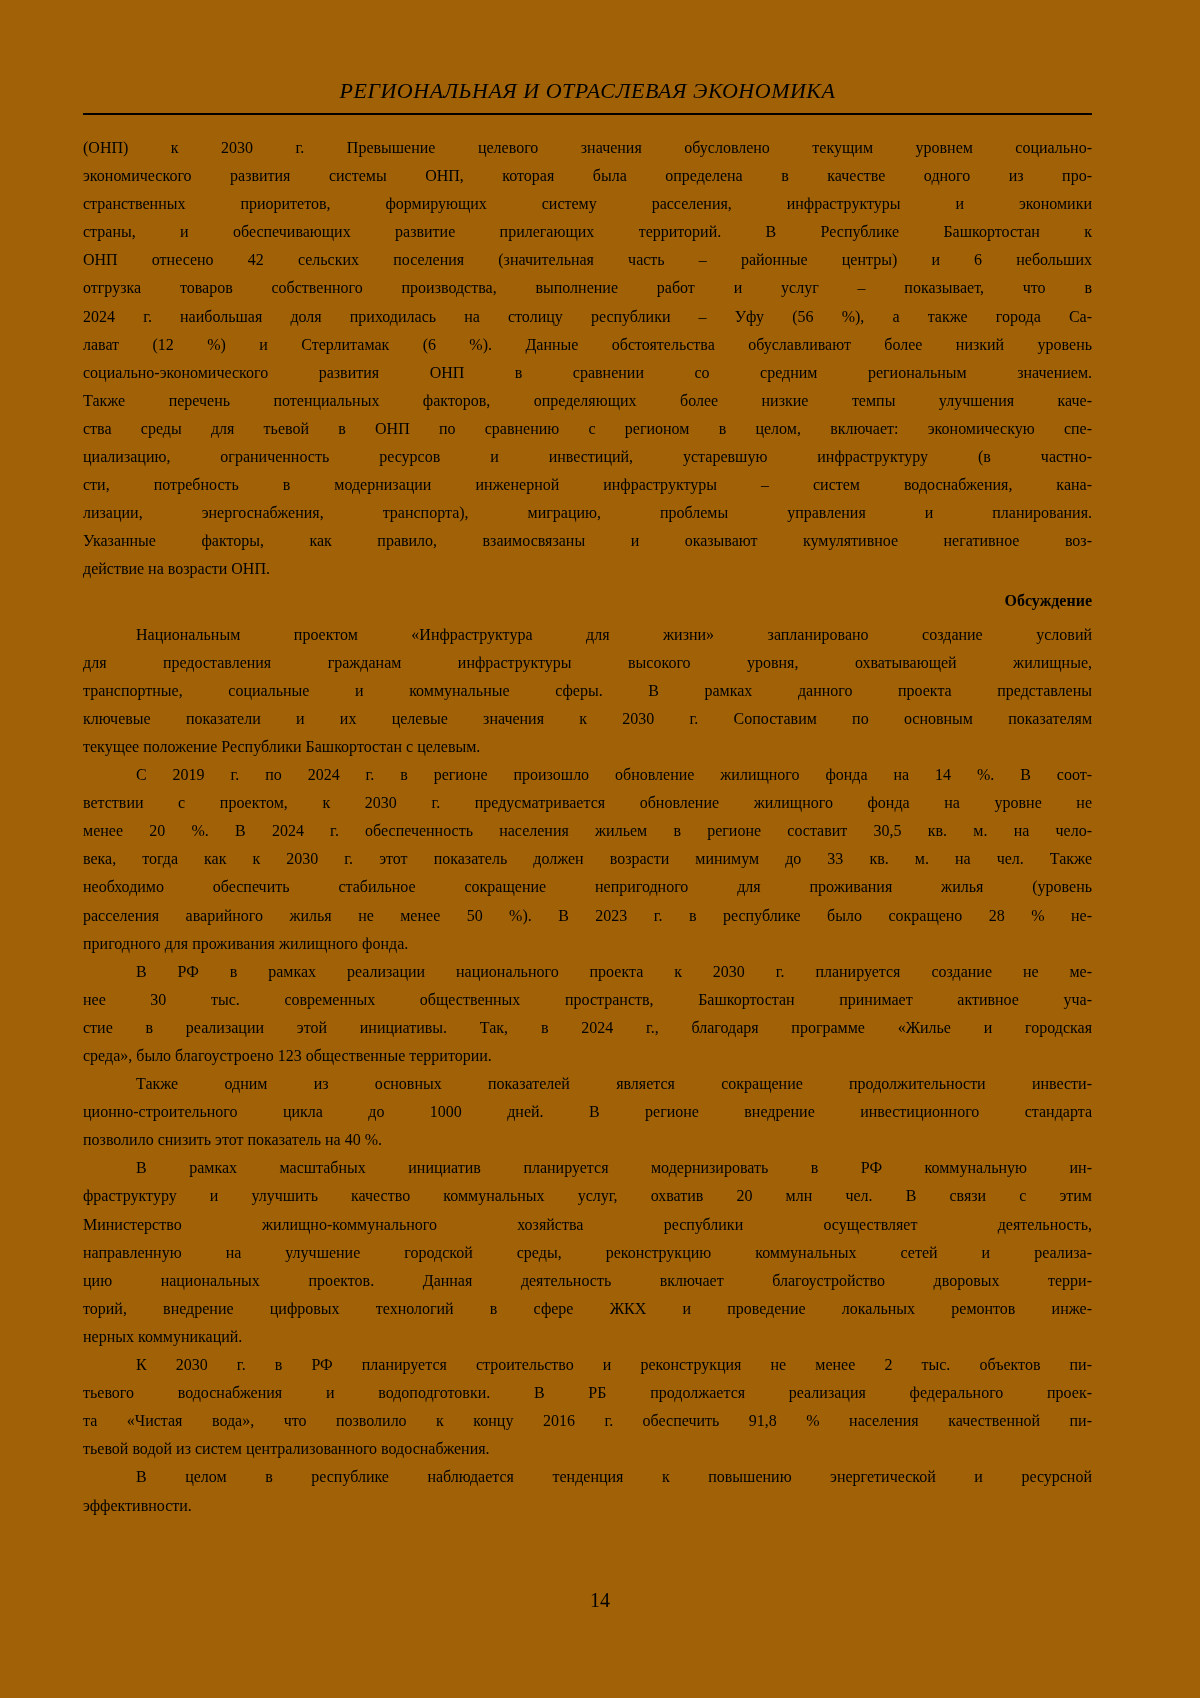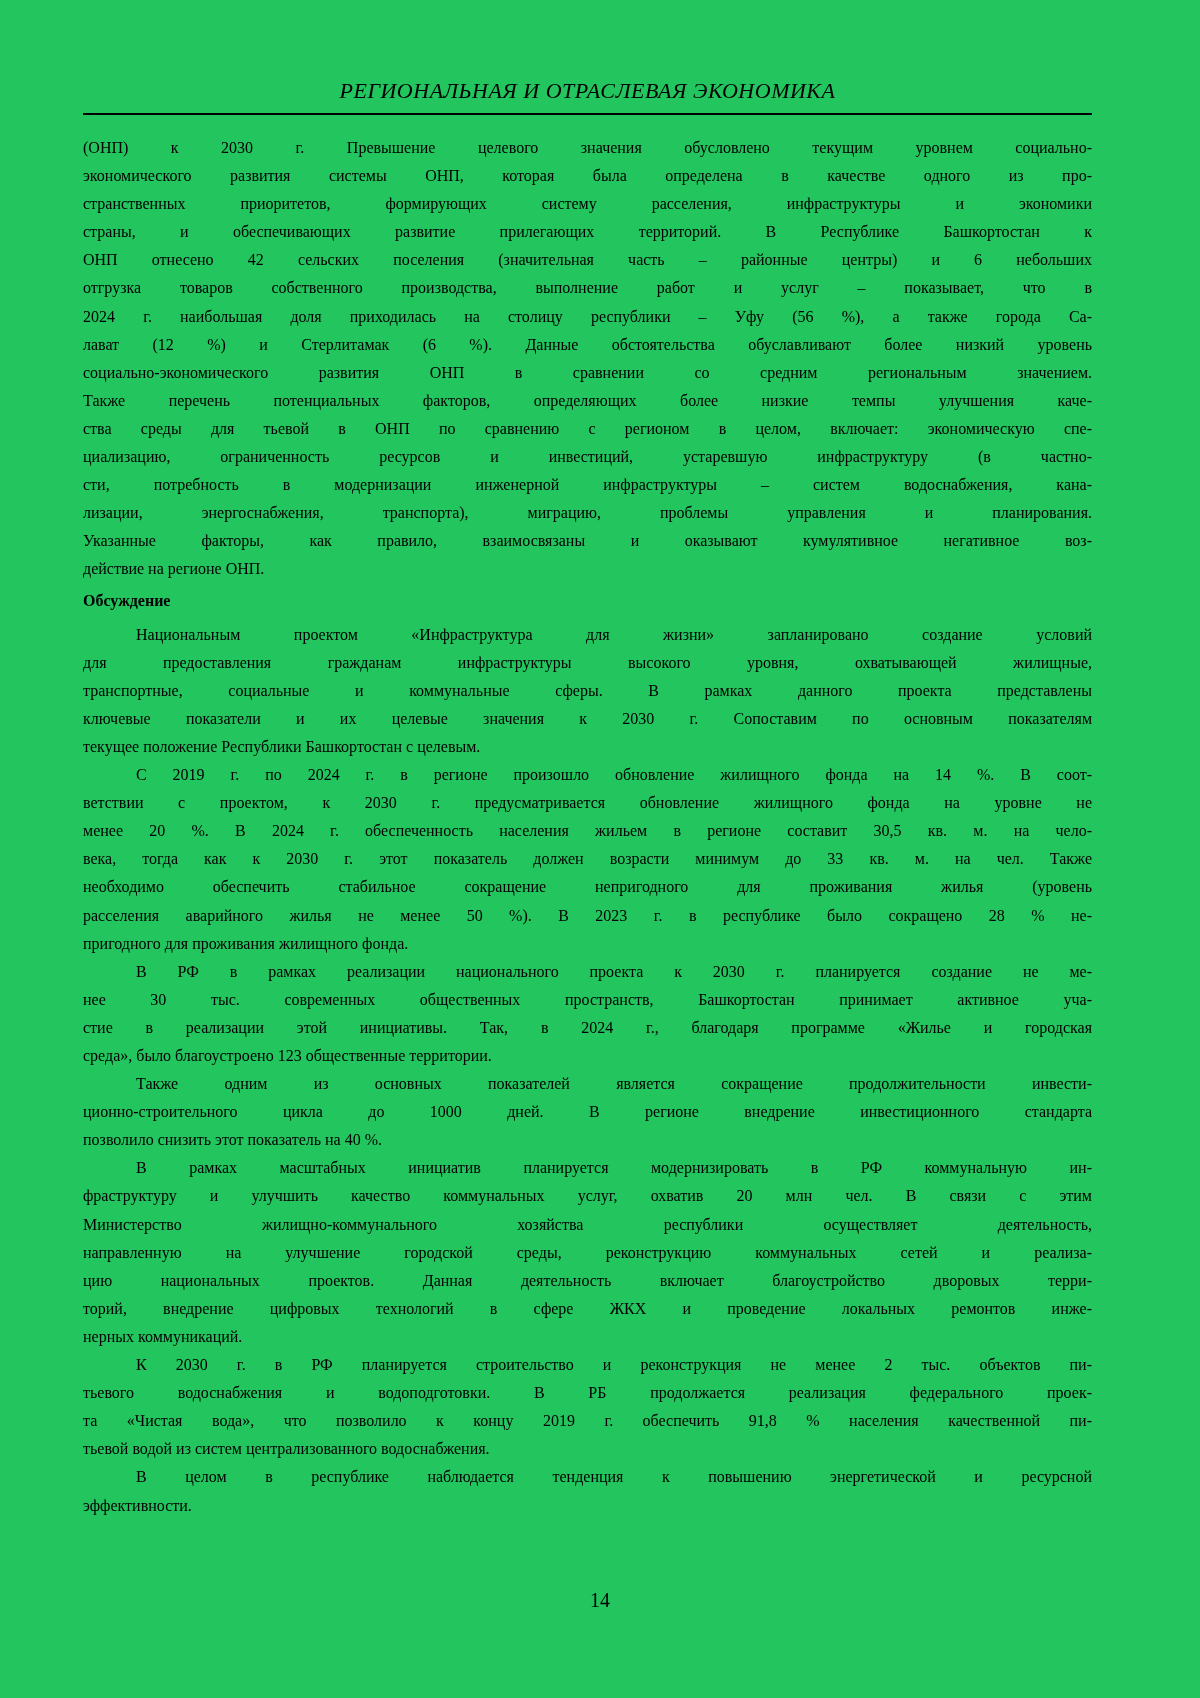--- a/index.html
+++ b/index.html
@@ -4,21 +4,21 @@
 <style>
   html, body {
     margin: 0;
     padding: 0;
     background: #e8e8e8;
   }
   .sheet {
     position: relative;
     width: 1200px;
     height: 1698px;
-    background: #22c55e;
+    background: #a16207;
     margin: 0 auto;
     overflow: hidden;
     font-family: "Liberation Serif", "DejaVu Serif", serif;
     color: #000000;
   }
   .content {
     position: absolute;
     left: 83px;
     top: 78px;
     width: 1009px;
@@ -51,21 +51,21 @@
   }
   .line.last {
     text-align: left;
     text-align-last: left;
   }
   .line.indent {
     text-indent: 53px;
   }
   .heading {
     font-weight: bold;
-    text-align: left;
+    text-align: right;
     margin: 3px 0 6px 0;
   }
   .page-number {
     position: absolute;
     top: 1586px;
     left: 0;
     width: 100%;
     text-align: center;
     font-size: 20px;
     line-height: 28px;
@@ -88,21 +88,21 @@
           <div class="line">отгрузка товаров собственного производства, выполнение работ и услуг – показывает, что в</div>
           <div class="line">2024 г. наибольшая доля приходилась на столицу республики – Уфу (56 %), а также города Са-</div>
           <div class="line">лават (12 %) и Стерлитамак (6 %). Данные обстоятельства обуславливают более низкий уровень</div>
           <div class="line">социально-экономического развития ОНП в сравнении со средним региональным значением.</div>
           <div class="line">Также перечень потенциальных факторов, определяющих более низкие темпы улучшения каче-</div>
           <div class="line">ства среды для тьевой в ОНП по сравнению с регионом в целом, включает: экономическую спе-</div>
           <div class="line">циализацию, ограниченность ресурсов и инвестиций, устаревшую инфраструктуру (в частно-</div>
           <div class="line">сти, потребность в модернизации инженерной инфраструктуры – систем водоснабжения, кана-</div>
           <div class="line">лизации, энергоснабжения, транспорта), миграцию, проблемы управления и планирования.</div>
           <div class="line">Указанные факторы, как правило, взаимосвязаны и оказывают кумулятивное негативное воз-</div>
-          <div class="line last">действие на регионе ОНП.</div>
+          <div class="line last">действие на возрасти ОНП.</div>
         </div>
         <div class="heading">Обсуждение</div>
         <div class="paragraph">
           <div class="line indent">Национальным проектом «Инфраструктура для жизни» запланировано создание условий</div>
           <div class="line">для предоставления гражданам инфраструктуры высокого уровня, охватывающей жилищные,</div>
           <div class="line">транспортные, социальные и коммунальные сферы. В рамках данного проекта представлены</div>
           <div class="line">ключевые показатели и их целевые значения к 2030 г. Сопоставим по основным показателям</div>
           <div class="line last">текущее положение Республики Башкортостан с целевым.</div>
         </div>
         <div class="paragraph">
@@ -130,21 +130,21 @@
           <div class="line">фраструктуру и улучшить качество коммунальных услуг, охватив 20 млн чел. В связи с этим</div>
           <div class="line">Министерство жилищно-коммунального хозяйства республики осуществляет деятельность,</div>
           <div class="line">направленную на улучшение городской среды, реконструкцию коммунальных сетей и реализа-</div>
           <div class="line">цию национальных проектов. Данная деятельность включает благоустройство дворовых терри-</div>
           <div class="line">торий, внедрение цифровых технологий в сфере ЖКХ и проведение локальных ремонтов инже-</div>
           <div class="line last">нерных коммуникаций.</div>
         </div>
         <div class="paragraph">
           <div class="line indent">К 2030 г. в РФ планируется строительство и реконструкция не менее 2 тыс. объектов пи-</div>
           <div class="line">тьевого водоснабжения и водоподготовки. В РБ продолжается реализация федерального проек-</div>
-          <div class="line">та «Чистая вода», что позволило к концу 2019 г. обеспечить 91,8 % населения качественной пи-</div>
+          <div class="line">та «Чистая вода», что позволило к концу 2016 г. обеспечить 91,8 % населения качественной пи-</div>
           <div class="line last">тьевой водой из систем централизованного водоснабжения.</div>
         </div>
         <div class="paragraph">
           <div class="line indent">В целом в республике наблюдается тенденция к повышению энергетической и ресурсной</div>
           <div class="line last">эффективности.</div>
         </div>
       </div>
   </div>
   <div class="page-number">14</div>
 </div>

